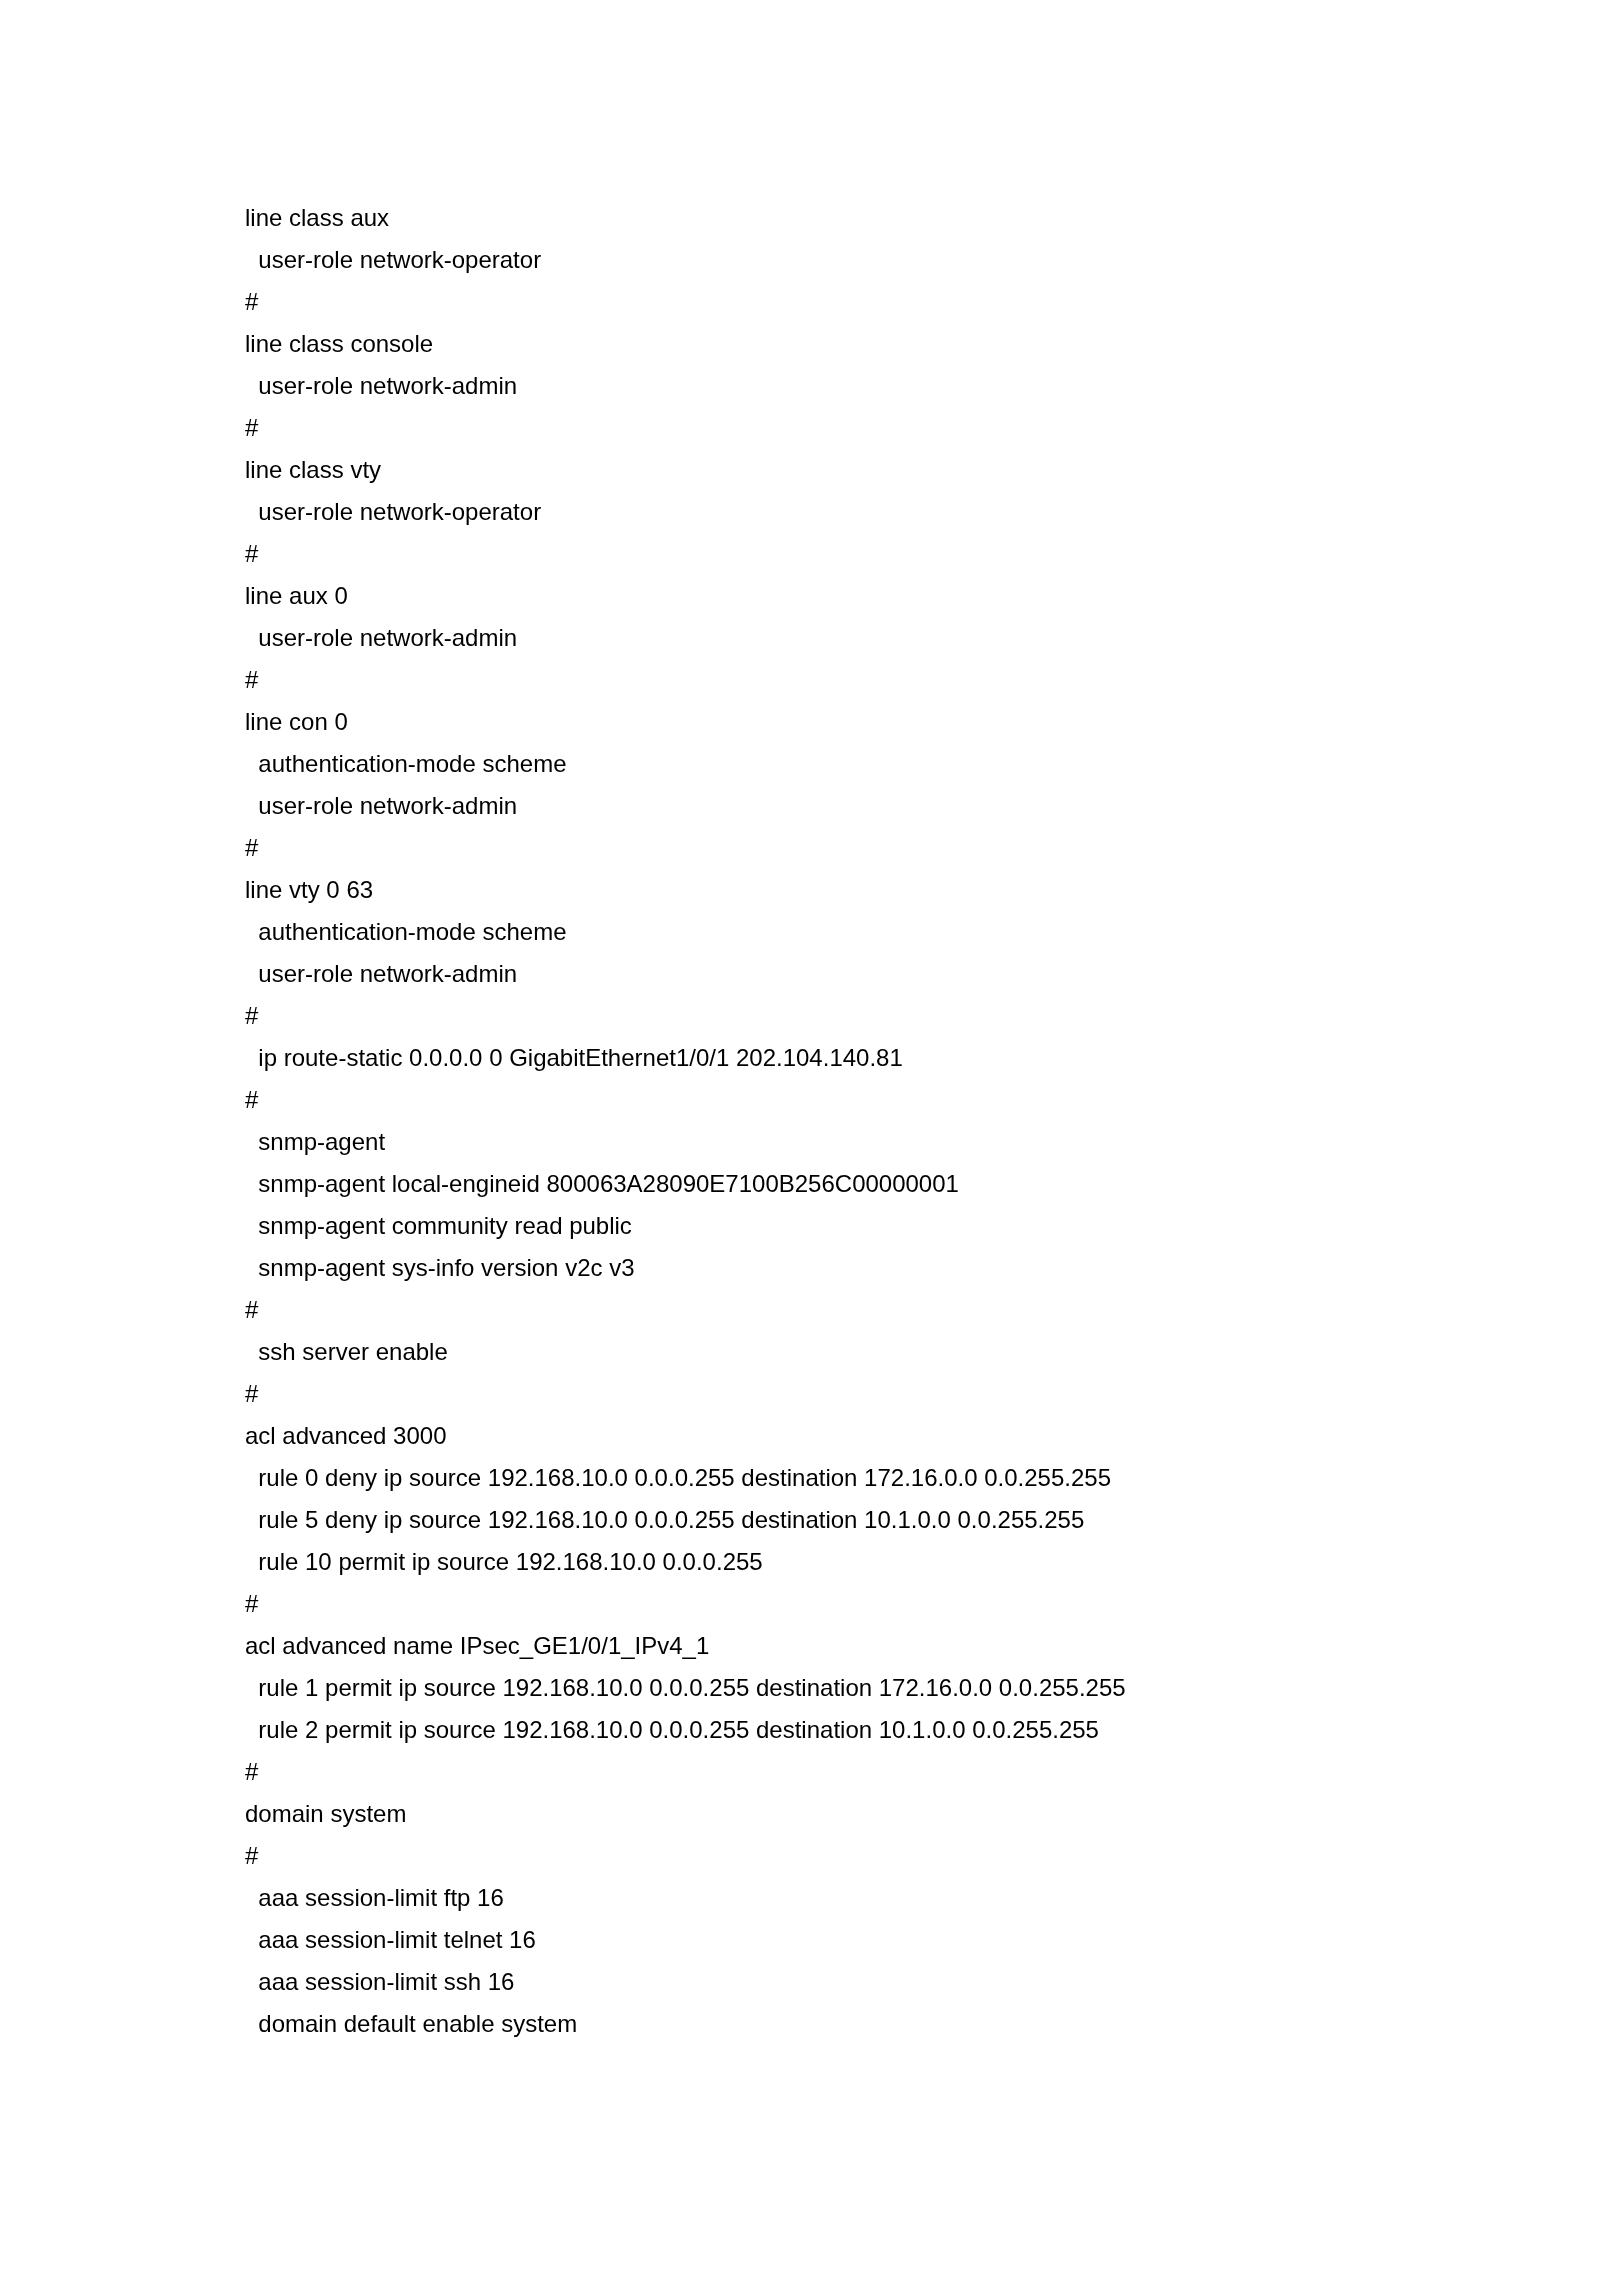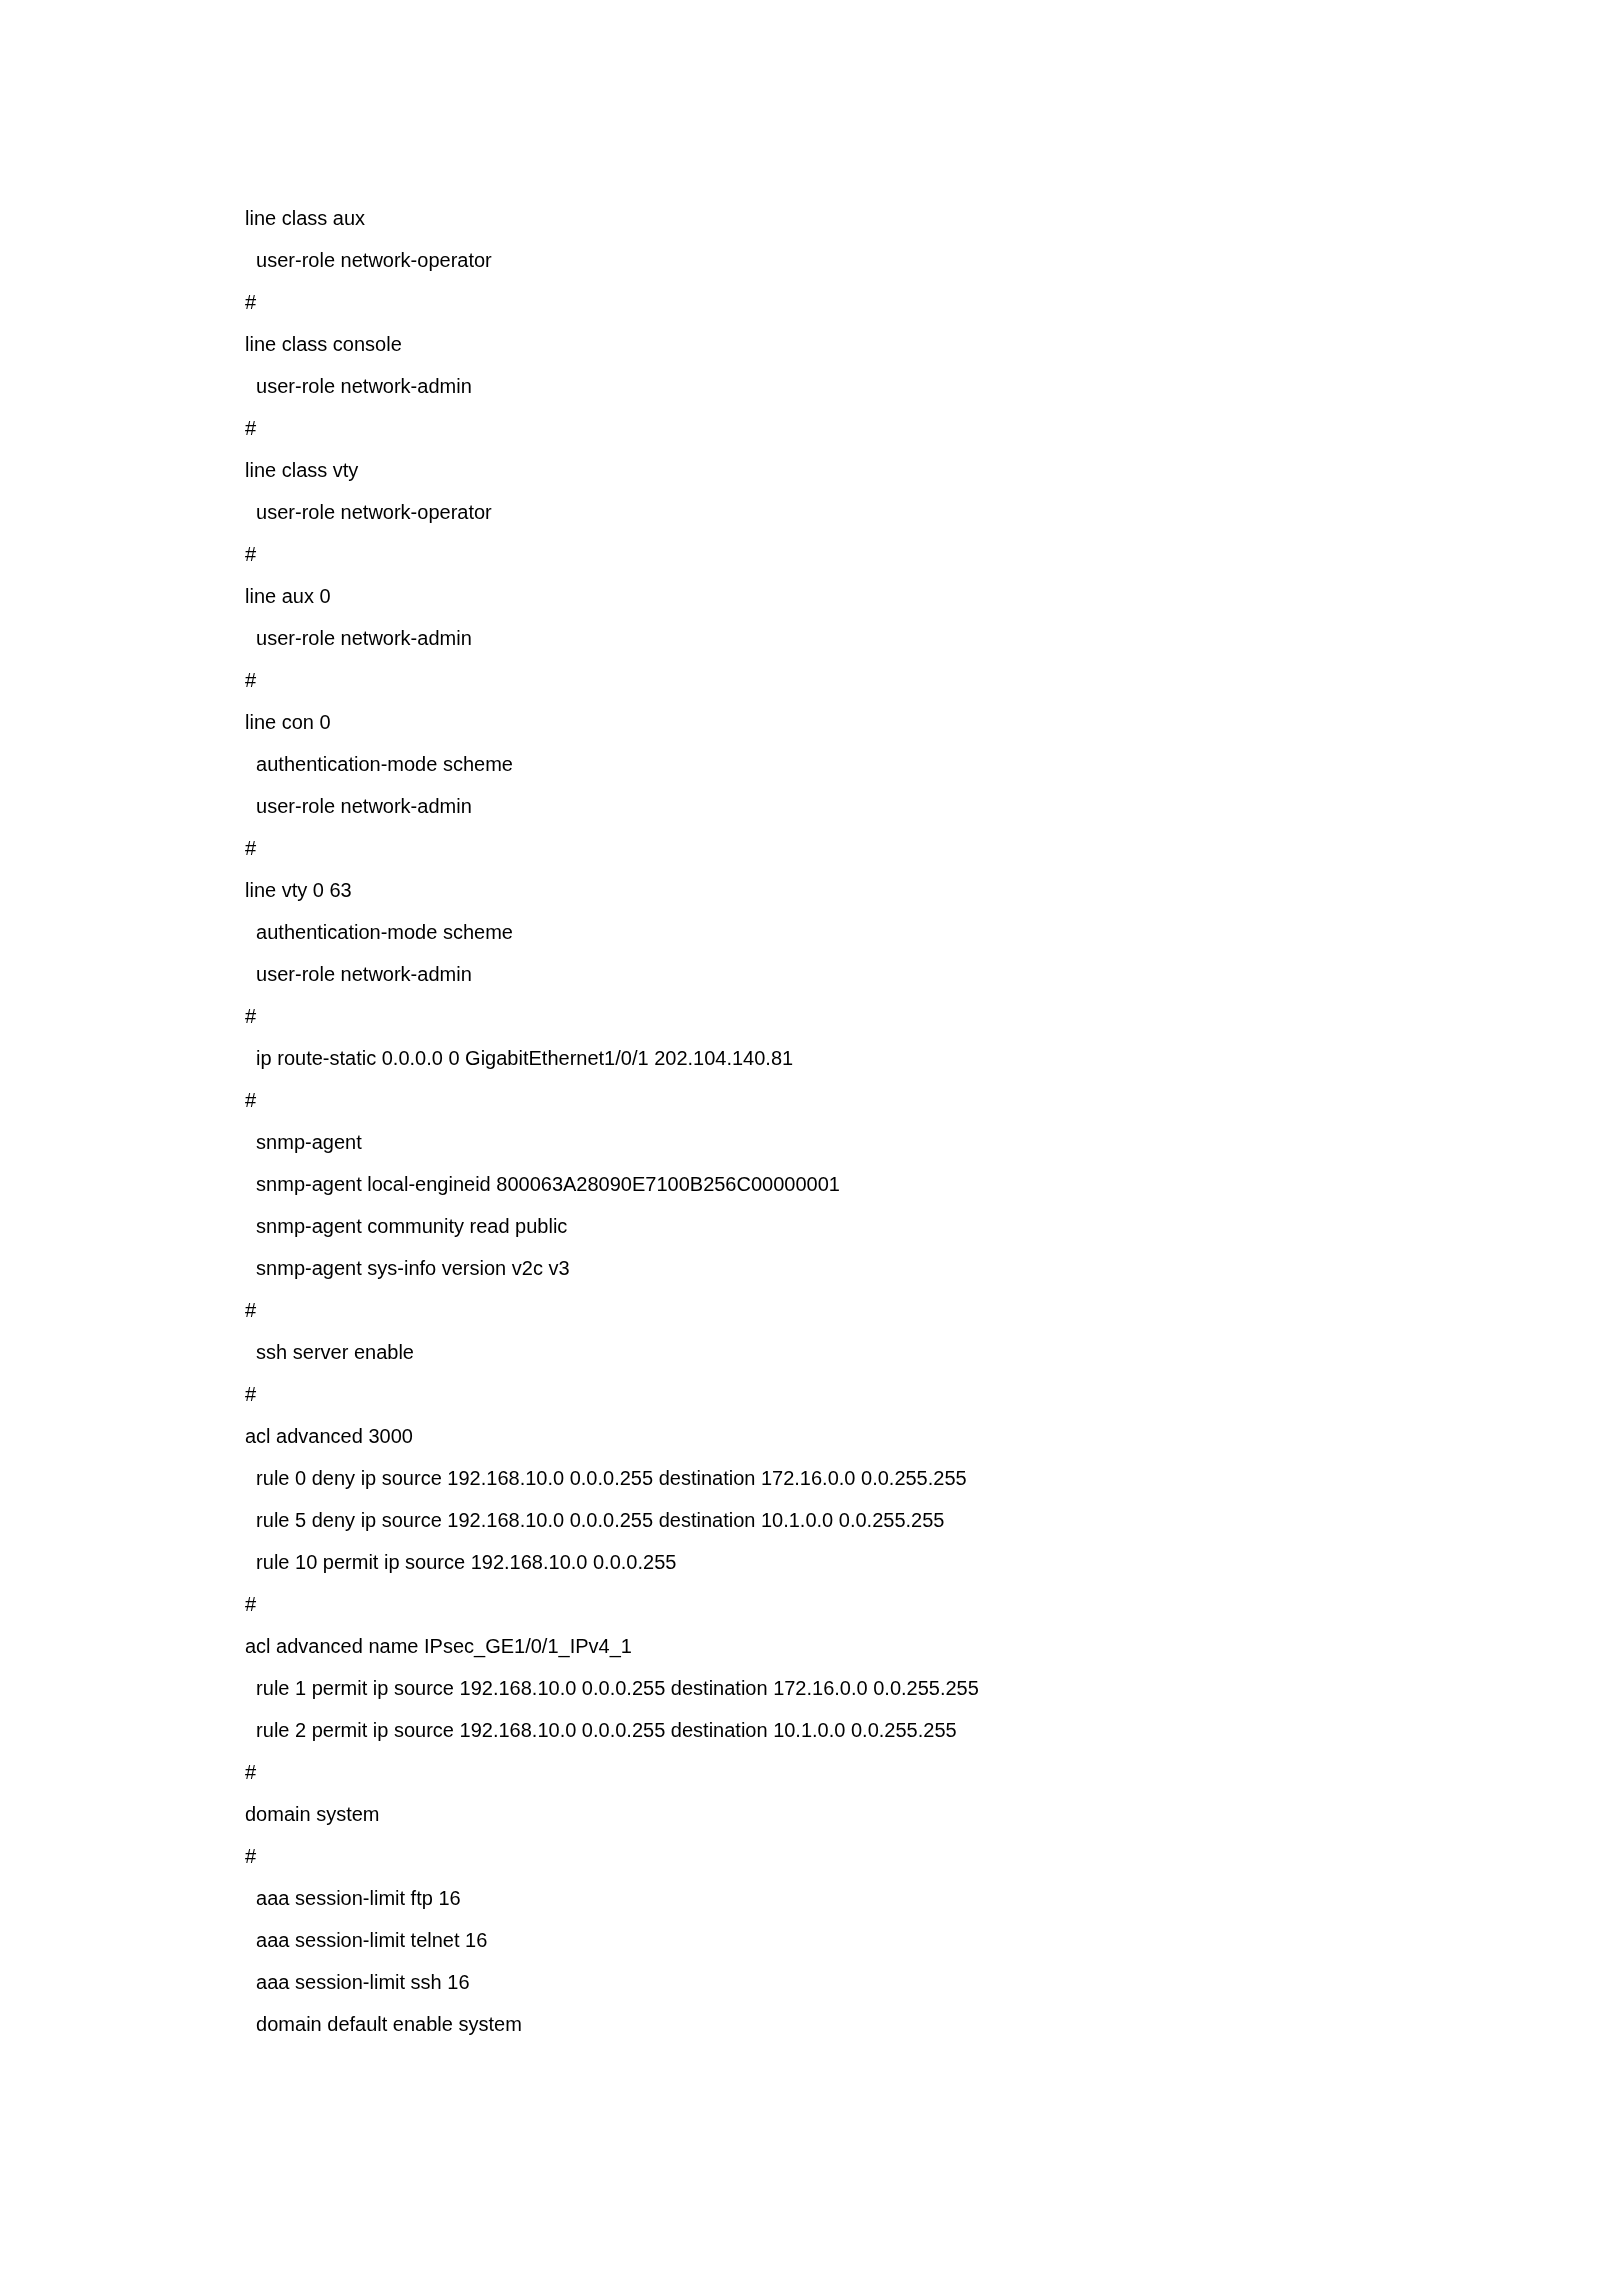--- a/index.html
+++ b/index.html
@@ -16,21 +16,21 @@
     position: relative;
     width: 1621px;
     height: 2293px;
     background: #ffffff;
   }
   .config-text {
     position: absolute;
     left: 245px;
     top: 197px;
     font-family: "Liberation Sans", "DejaVu Sans", sans-serif;
-    font-size: 20px;
+    font-size: 24px;
     line-height: 42px;
     color: #000000;
     white-space: pre;
   }
   .config-line {
     height: 42px;
   }
 </style>
 </head>
 <body>

